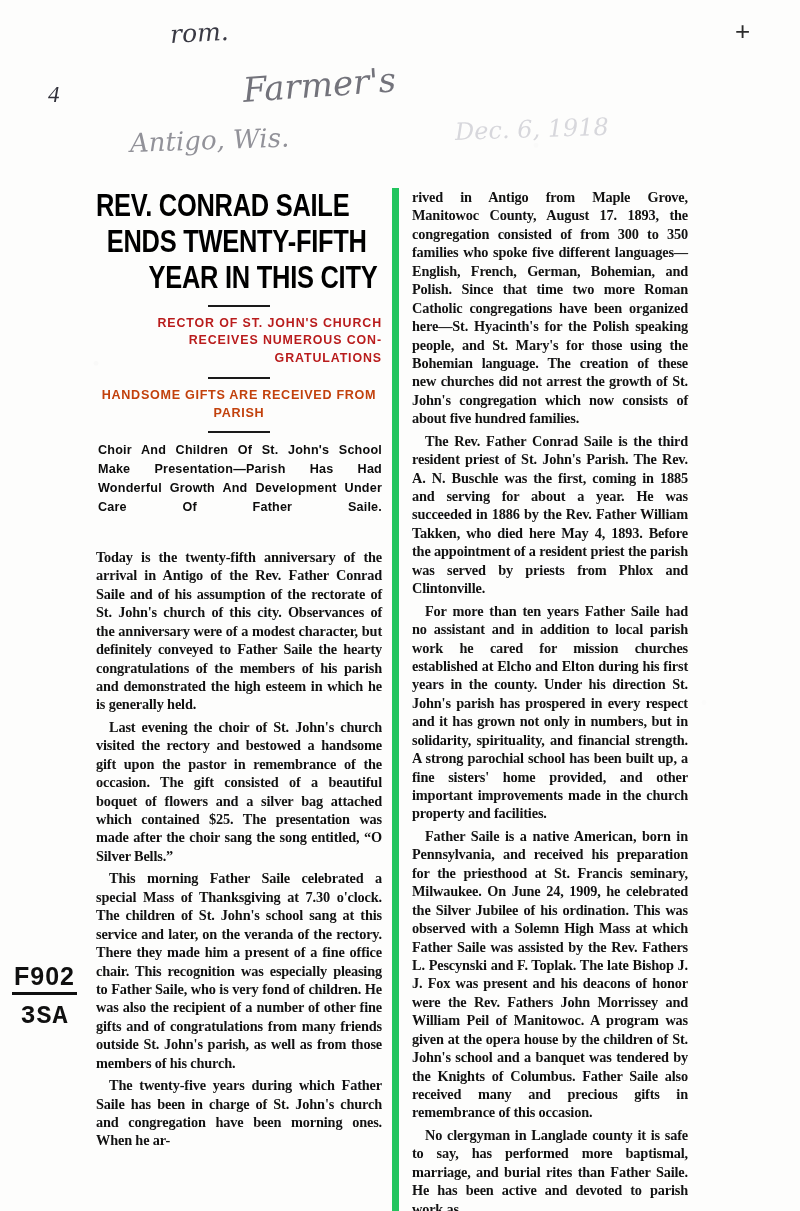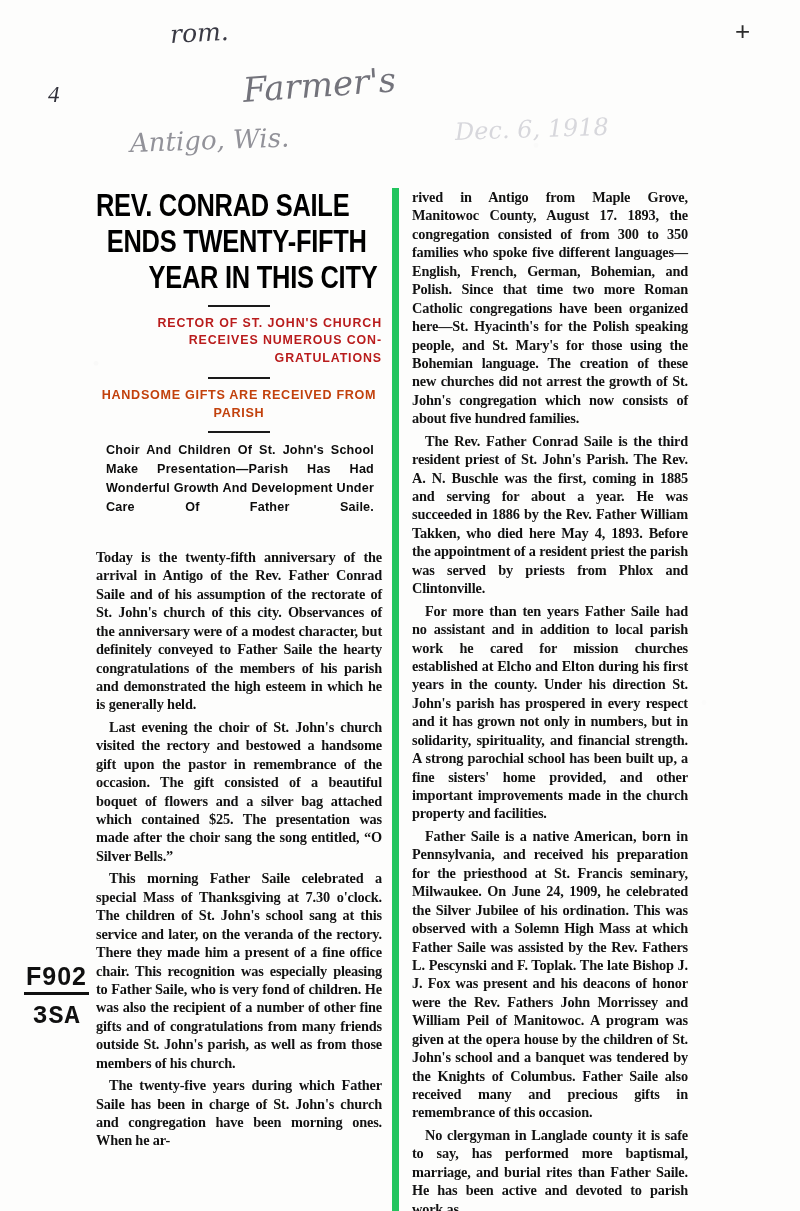--- a/index.html
+++ b/index.html
@@ -64,21 +64,21 @@
     left: 735px; top: 18px;
     font-size: 26px;
     line-height: 1;
     color: #2c2c2c;
     font-family: "Liberation Sans", sans-serif;
   }
 
   
   #call-number {
     position: absolute;
-    left: 24px; top: 962px;
+    left: 12px; top: 962px;
     font-family: "Liberation Sans", sans-serif;
     font-weight: bold;
     font-size: 25px;
     letter-spacing: 1px;
     color: #101010;
     text-align: center;
   }
   #call-number .cn-top {
     border-bottom: 3px solid #101010;
     padding: 0 2px 1px 2px;
@@ -156,21 +156,21 @@
     margin: 0;
   }
   .deck-3 {
     font-family: "Liberation Sans", sans-serif;
     font-weight: bold;
     font-size: 12.6px;
     line-height: 1.5;
     letter-spacing: 0.2px;
     text-align: justify;
     color: #0c0c0c;
-    margin: 8px;
+    margin: 0;
     padding-left: 2px;
   }
   .deck-3::after { content: ""; display: inline-block; width: 100%; }
 
   
   .body-para {
     font-family: "Liberation Serif", serif;
     font-size: 14.3px;
     line-height: 1.29;
     text-align: justify;

